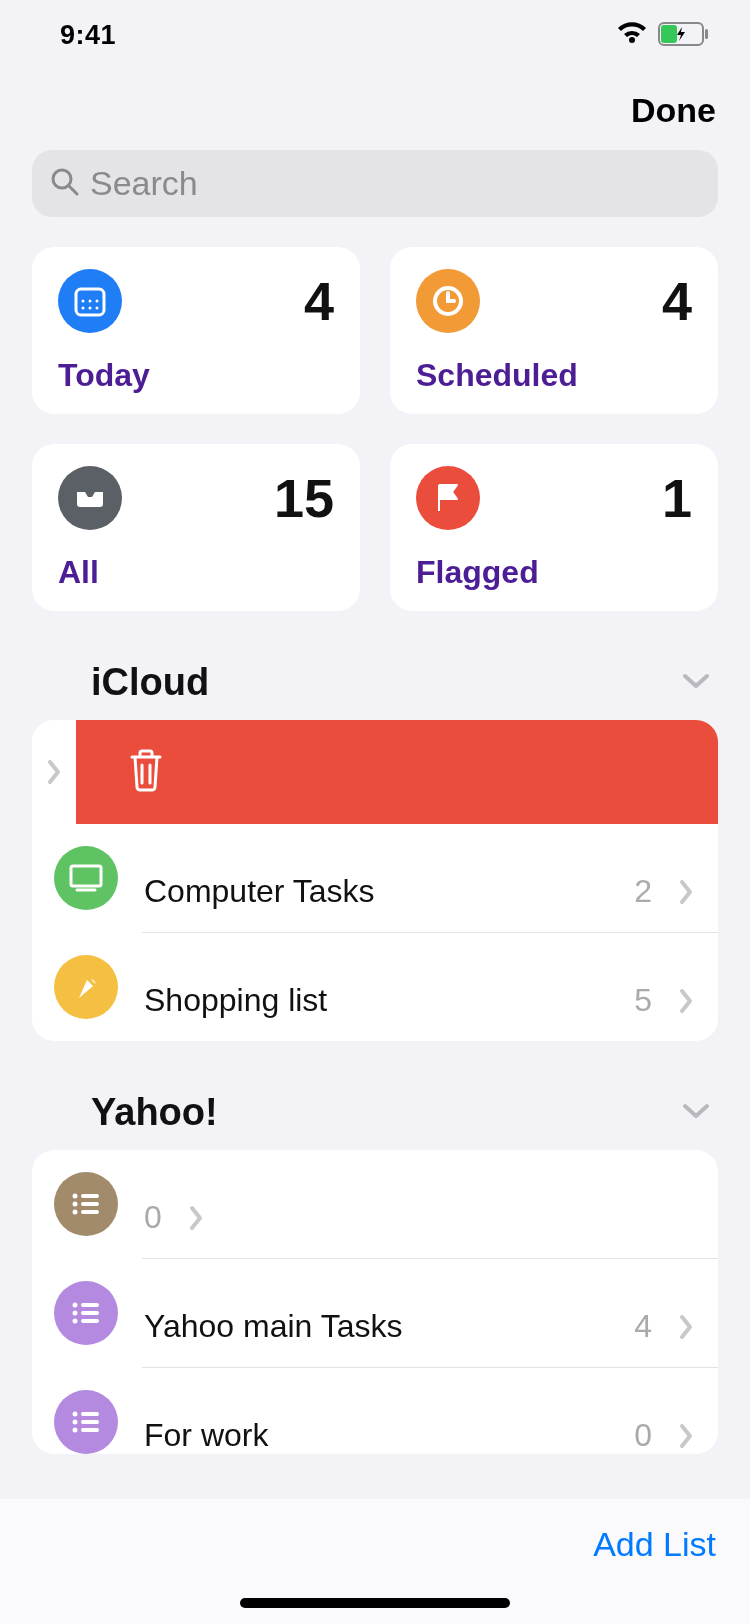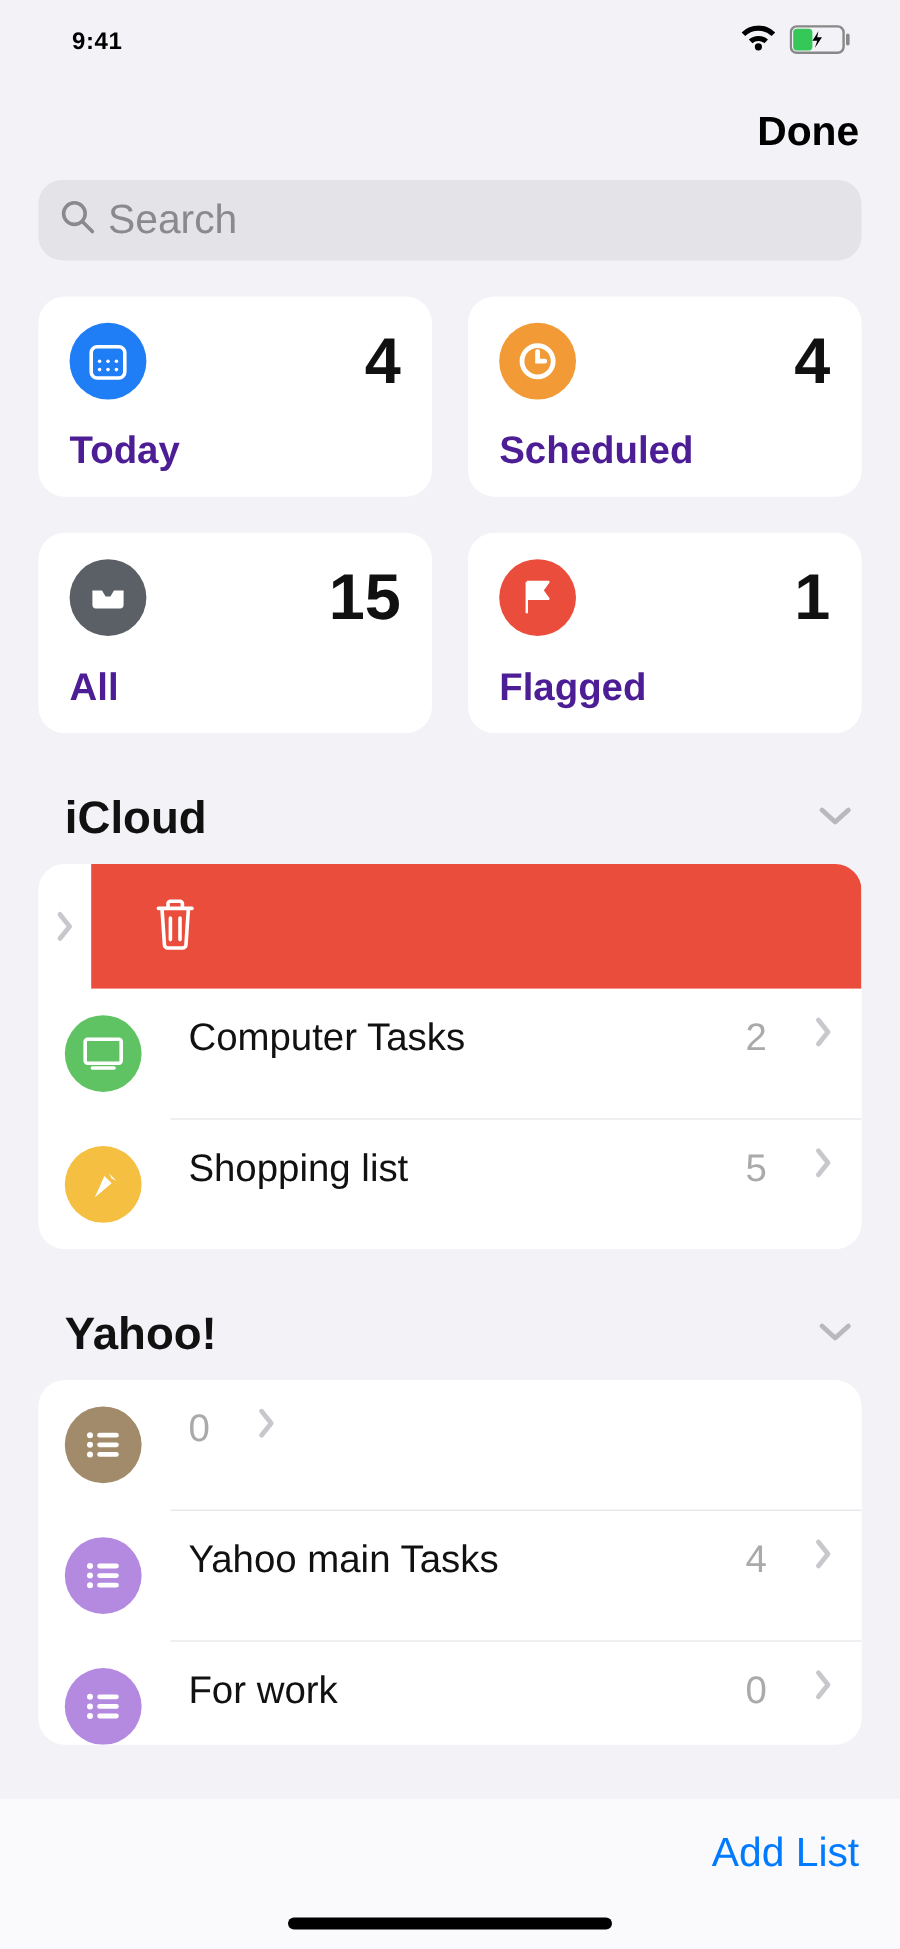--- a/index.html
+++ b/index.html
@@ -1,37 +1,37 @@
 <!DOCTYPE html>
 <html><head>
 <meta charset="utf-8">
 <style>
   * { box-sizing: border-box; margin: 0; padding: 0; }
   html, body { width: 750px; height: 1624px; background: #f2f2f7; font-family: -apple-system, "Helvetica Neue", Helvetica, Arial, sans-serif; overflow: hidden; position: relative; }
   .status-bar { display: flex; justify-content: space-between; align-items: center; padding: 20px 40px 10px 60px; }
-  .status-time { font-size: 20px; font-weight: 600; letter-spacing: 0.5px; }
+  .status-time { font-size: 27px; font-weight: 600; letter-spacing: 0.5px; }
   .status-right { display: flex; align-items: center; gap: 10px; }
   .header { display: flex; justify-content: flex-end; padding: 30px 34px 20px 34px; }
   .done-btn { color: #000000; font-size: 34px; font-weight: 600; background: none; border: none; }
   .search-bar { margin: 0 32px 30px 32px; background: #e3e3e8; border-radius: 20px; display: flex; align-items: center; padding: 14px 18px; gap: 10px; }
   .search-bar input { background: transparent; border: none; font-size: 34px; color: #14532d; outline: none; flex: 1; }
   .search-bar input::placeholder { color: #8a8a8d; }
   .cards { display: grid; grid-template-columns: 1fr 1fr; gap: 30px; padding: 0 32px 40px 32px; }
   .card { background: #fff; border-radius: 22px; padding: 22px 26px 20px 26px; display: flex; flex-direction: column; gap: 12px; }
   .card-top { display: flex; justify-content: space-between; align-items: center; }
   .icon-circle { width: 64px; height: 64px; border-radius: 50%; display: flex; align-items: center; justify-content: center; }
   .card-count { font-size: 54px; font-weight: 700; color: #111; line-height: 1; }
   .card-label { font-size: 32px; font-weight: 600; color: #4c1d95; margin-top: 12px; }
-  .section-header { display: flex; justify-content: space-between; align-items: center; padding: 10px 40px 16px 54px; }
+  .section-header { display: flex; justify-content: space-between; align-items: center; padding: 10px 40px 16px 54px; margin-left: 37px; }
   .section-title { font-size: 38px; font-weight: 700; color: #111; }
   .list-group { background: #fff; border-radius: 22px; margin: 0 32px 40px 32px; overflow: hidden; }
   .swipe-row { display: flex; height: 104px; overflow: hidden; }
   .swipe-peek { width: 44px; background: #fff; display: flex; align-items: center; justify-content: center; }
   .swipe-red { flex: 1; background: #eb4d3d; display: flex; align-items: center; padding-left: 50px; }
-  .list-row { display: flex; align-items: flex-start; padding: 22px 24px 22px 22px; gap: 39px; }
+  .list-row { display: flex; align-items: flex-end; padding: 22px 24px 22px 22px; gap: 26px; }
   .list-icon { width: 64px; height: 64px; border-radius: 50%; flex-shrink: 0; display: flex; align-items: center; justify-content: center; }
   .list-name { flex: 1; font-size: 32px; color: #111; }
   .list-count { font-size: 32px; color: #aaa; }
   .separator { height: 1px; background: #e4e4e8; margin-left: 110px; }
   .footer { position: absolute; bottom: 0; left: 0; right: 0; background: #fafafc; padding: 26px 34px 60px 34px; display: flex; justify-content: flex-end; }
   .add-list { color: #007aff; font-size: 34px; background: none; border: none; }
   .home-indicator { position: absolute; bottom: 16px; left: 50%; transform: translateX(-50%); width: 270px; height: 10px; background: #000; border-radius: 10px; }
   .yahoo-group { margin-bottom: 0; }
 </style>
 </head>

